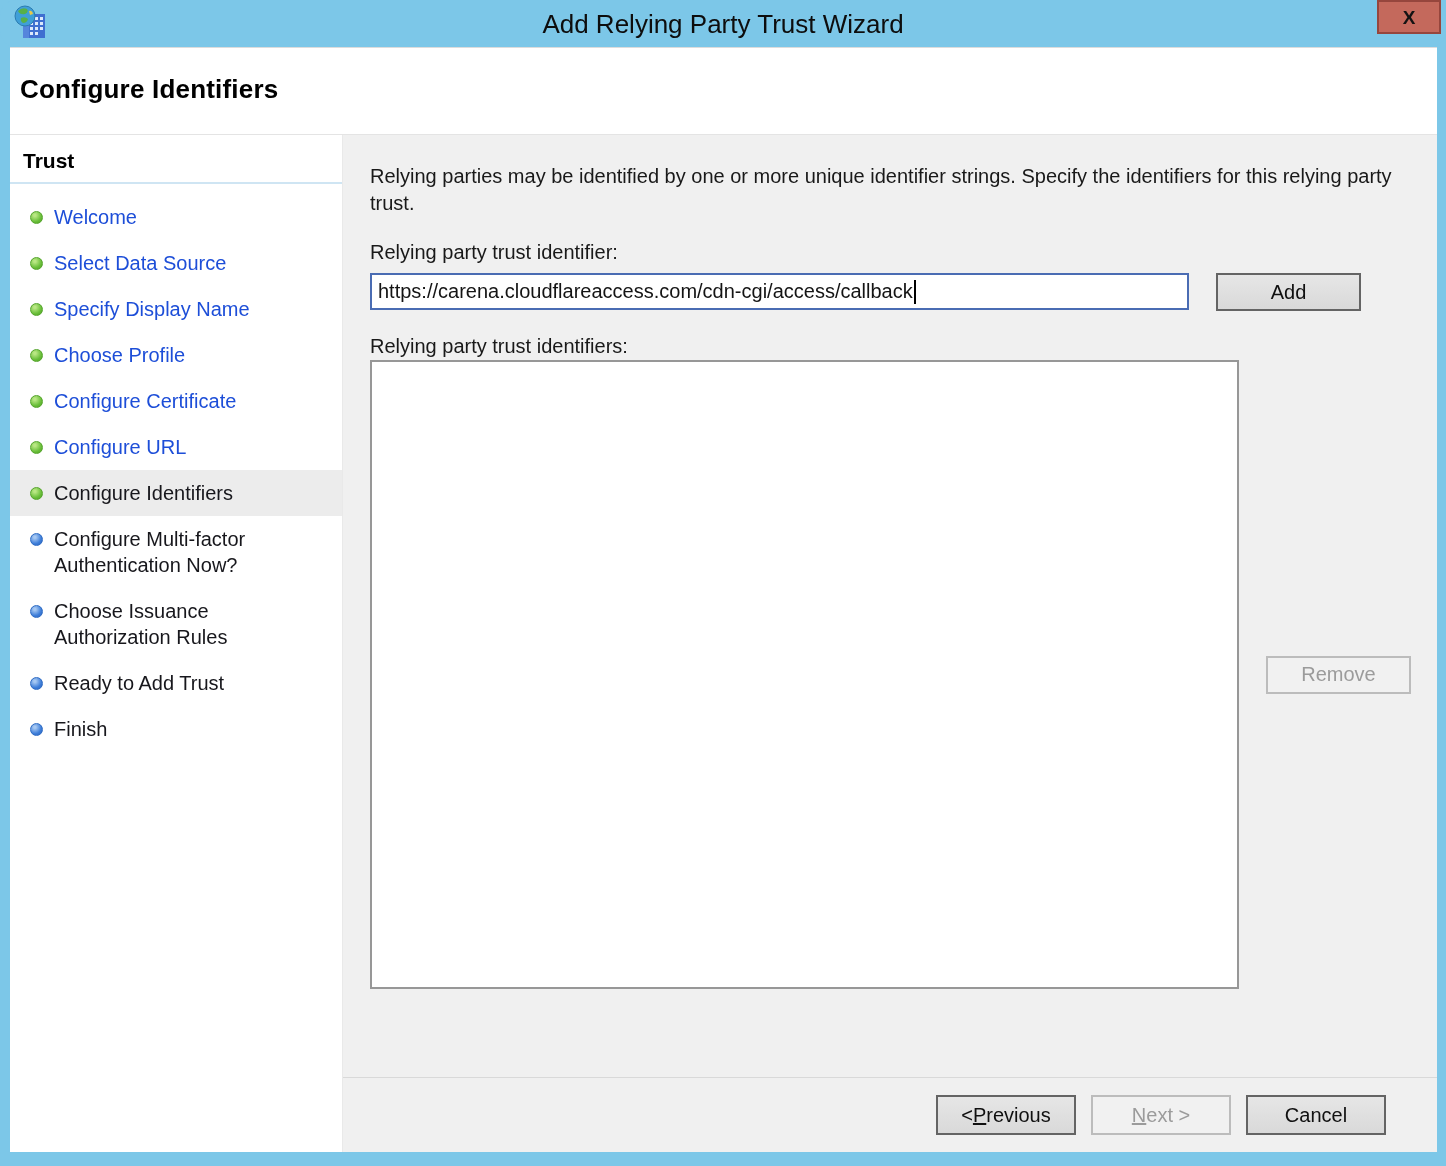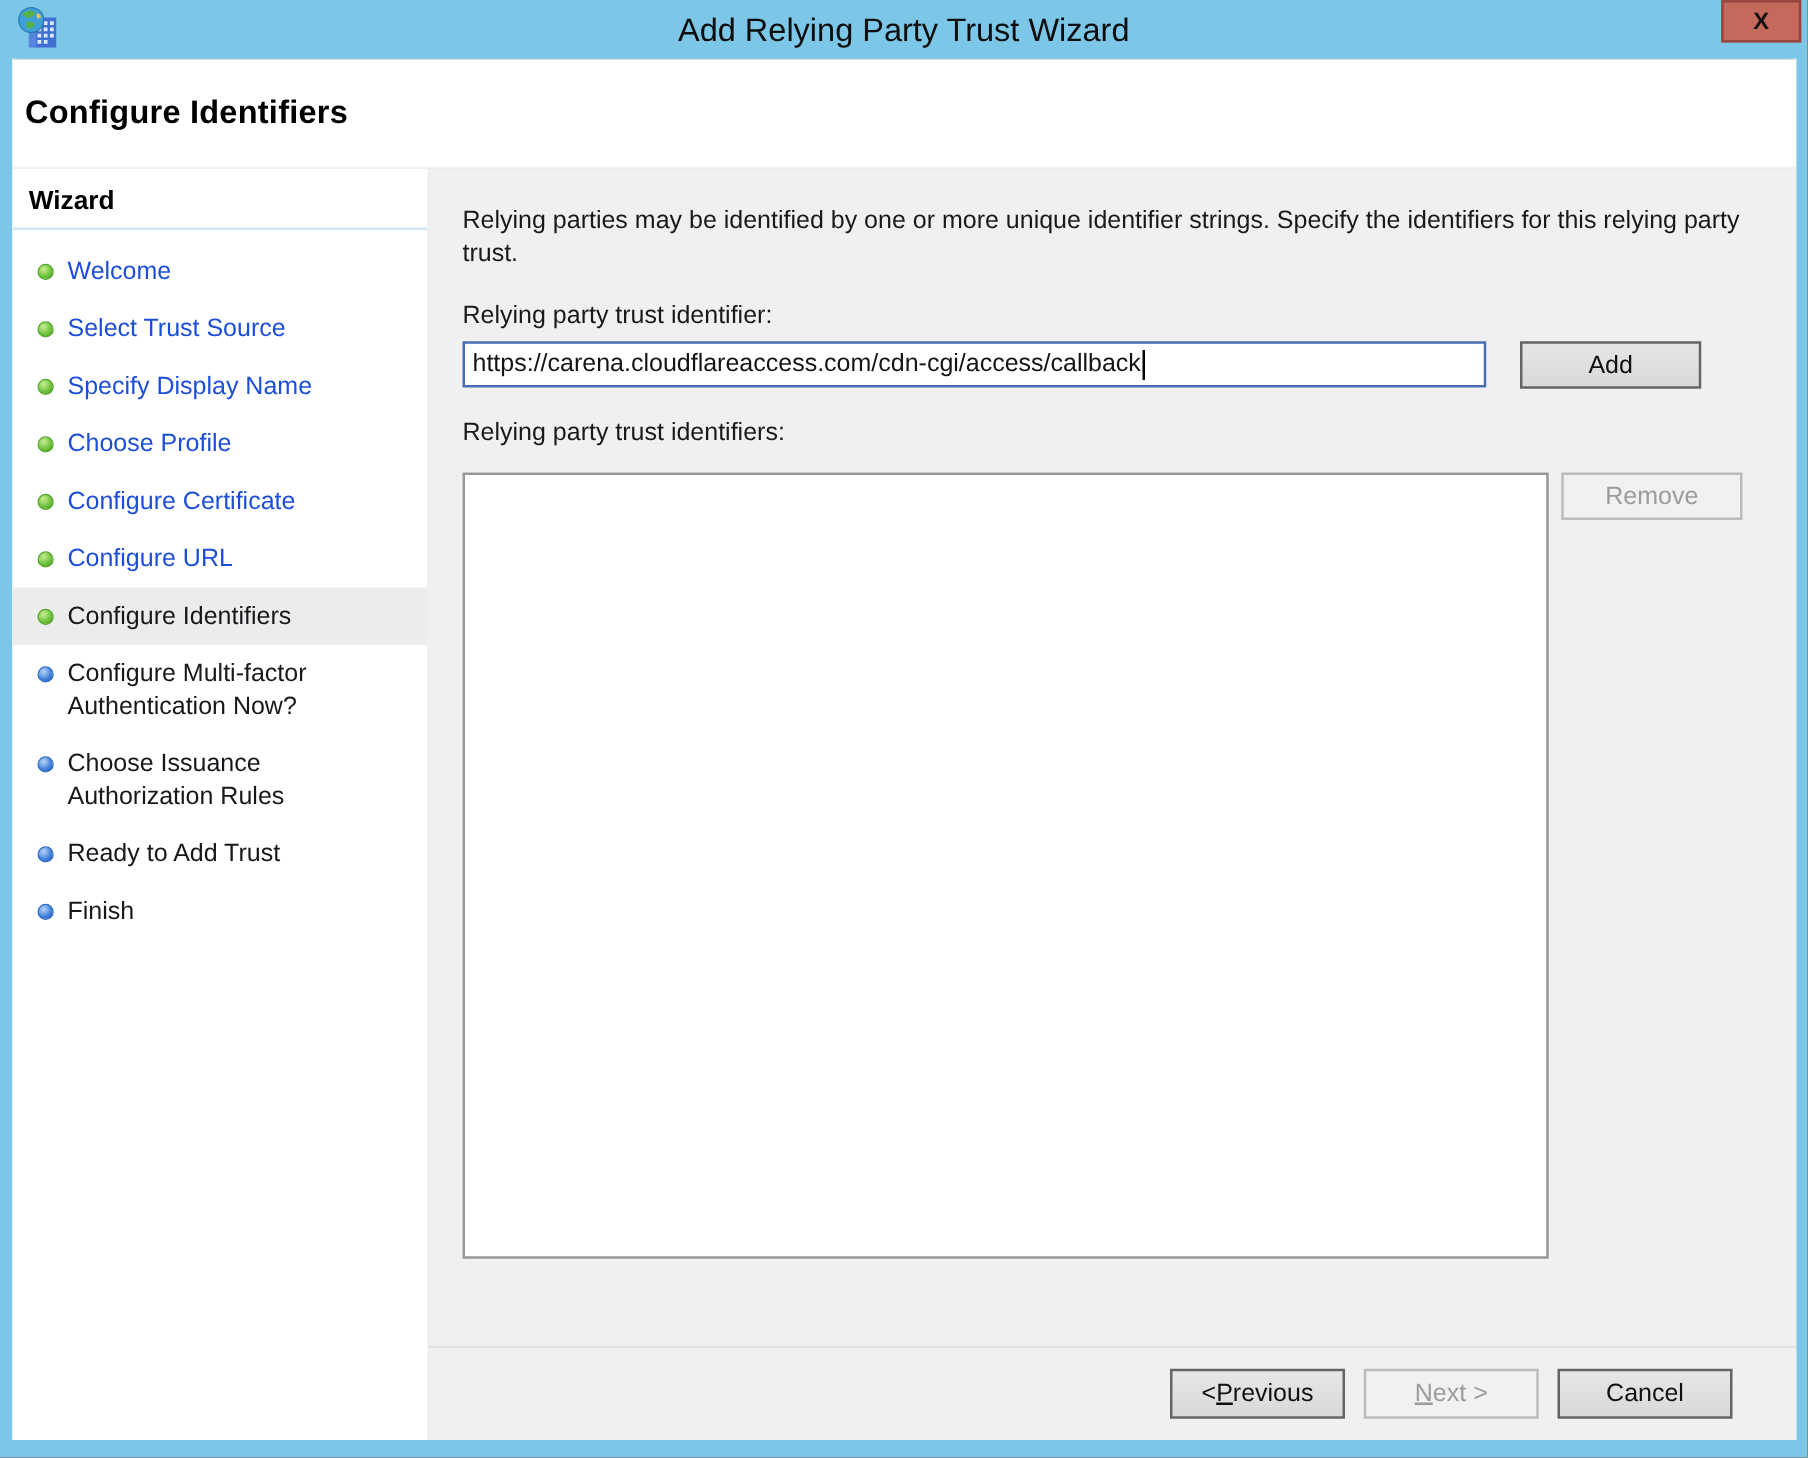--- a/index.html
+++ b/index.html
@@ -109,21 +109,21 @@
     display: flex; align-items: center; justify-content: center;
     cursor: default; white-space: nowrap;
   }
   .btn.small { width: 145px; height: 38px; }
   .btn.disabled {
     background: #f1f1f1;
     border: 2px solid #bcbcbc;
     color: #9b9b9b;
   }
   .example-text { font-size: 20px; color: #191919; margin-top: 16px; }
-  .list-row { display: flex; align-items: flex-start; gap: 10px; margin-top: 20px; }
+  .list-row { display: flex; align-items: center; gap: 27px; margin-top: 2px; }
   .listbox {
     width: 869px; height: 629px; flex: none;
     background: #ffffff;
     border: 2px solid #979797;
     overflow: hidden;
   }
   
   .wizard-footer {
     flex: none; height: 75px;
     border-top: 1px solid #d9d9d9;
@@ -170,29 +170,29 @@
   </div>
 
   <div class="inner">
     <div class="page-header">
       <h1 class="page-title">Configure Identifiers</h1>
     </div>
 
     <div class="content-row">
 
       <div class="sidebar">
-        <div class="steps-heading">Wizard</div>
+        <div class="steps-heading">Trust</div>
         <ul class="steps-list">
           <li class="step-item completed">
             <span class="bullet"></span>
             <span class="step-label">Welcome</span>
           </li>
           <li class="step-item completed">
             <span class="bullet"></span>
-            <span class="step-label">Select Trust Source</span>
+            <span class="step-label">Select Data Source</span>
           </li>
           <li class="step-item completed">
             <span class="bullet"></span>
             <span class="step-label">Specify Display Name</span>
           </li>
           <li class="step-item completed">
             <span class="bullet"></span>
             <span class="step-label">Choose Profile</span>
           </li>
           <li class="step-item completed">

